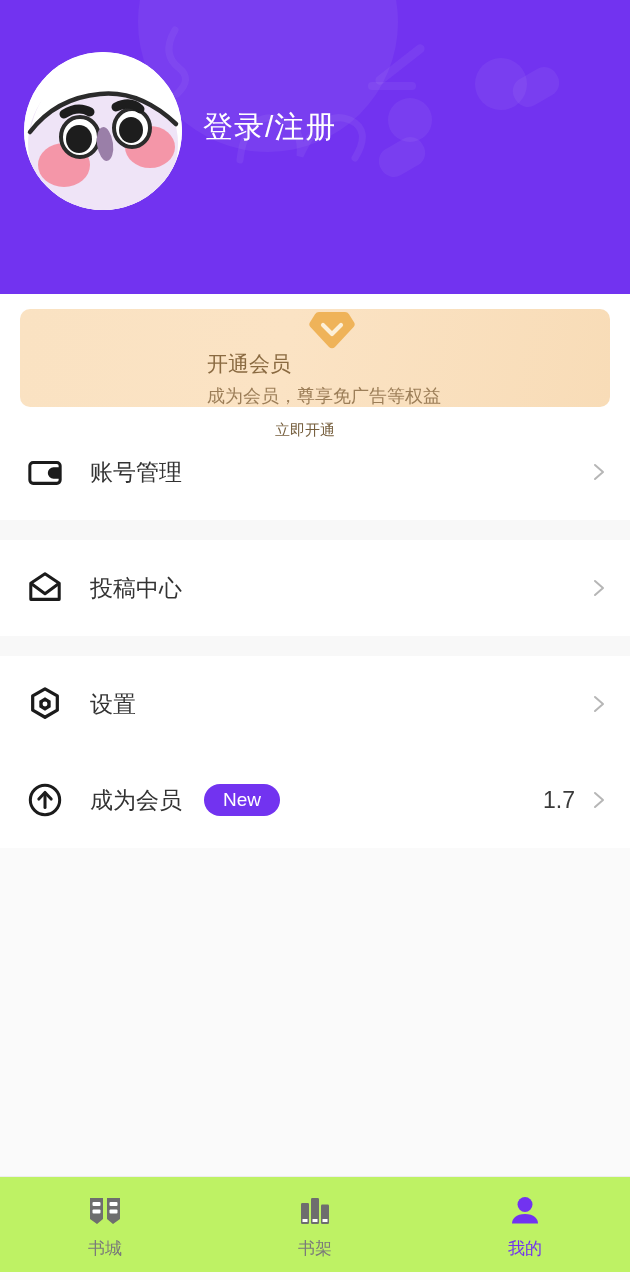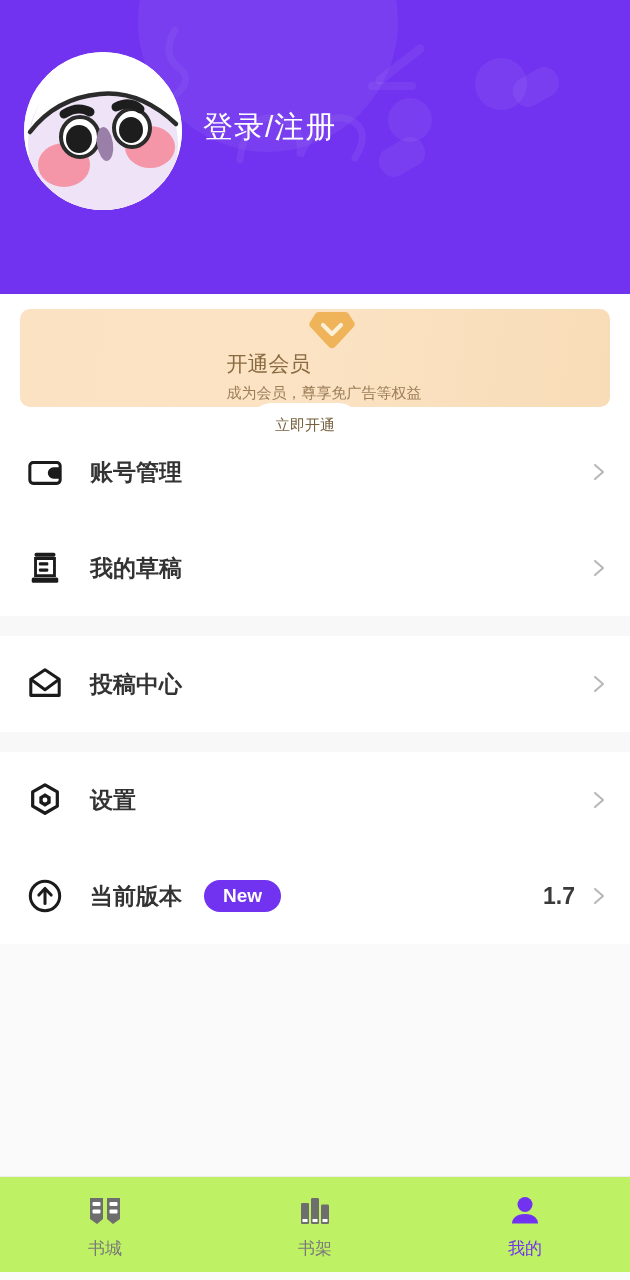--- a/index.html
+++ b/index.html
@@ -71,36 +71,36 @@
   .vip-banner {
     position:relative;
     height:98px;
     border-radius:10px;
     background:linear-gradient(100deg,#fae2c2 0%,#fbe3c4 45%,#f8dcb7 100%);
     display:flex; align-items:center;flex-direction:column;
   }
   .gem { margin-left:34px; width:46px; height:42px; flex:none; }
   .vip-texts { margin-left:18px; flex:1; }
   .vip-title { font-size:21px; color:#8a6a41; line-height:1.25; }
-  .vip-sub { font-size:15px; color:#9c7e58; margin-top:7px; }
+  .vip-sub { font-size:18px; color:#9c7e58; margin-top:7px; }
   .vip-btn {
     margin-right:20px; flex:none;
     background:#ffffff;
     border:none;
     border-radius:26px;
     padding:13px 26px;
     font-size:15px;
     color:#77603f;
     font-family:inherit;
     white-space:nowrap;
     cursor:pointer;
   }
 
   
-  .group { background:#ec4899;font-weight:bold; }
+  .group { background:#ec4899; }
   .gap { height:20px; background:#f8f8f8; }
   .row {
     display:flex; align-items:center;
     height:96px;
     padding:0 22px 0 26px;
     cursor:pointer;
     background:#ffffff;
   }
   .row .ic { width:38px; height:38px; flex:none; display:flex; align-items:center; justify-content:center; }
   .row .label {
@@ -209,36 +209,20 @@
           <path d="M35 14 h-7 a6 6 0 0 0 0 12 h7 z" fill="#1b1b1b"></path>
         </svg>
       </span>
       <span class="label">账号管理</span>
       <span class="spacer"></span>
       <svg class="chev" viewBox="0 0 18 18">
         <path d="M5 2 l8 7 l-8 7" fill="none" stroke="#b6b6b6" stroke-width="2" stroke-linecap="round" stroke-linejoin="round"></path>
       </svg>
     </div>
 
-    <div class="row">
-      <span class="ic">
-        <svg viewBox="0 0 38 38" width="36" height="36">
-          <rect x="8" y="3" width="22" height="4" rx="1.6" fill="#1b1b1b"></rect>
-          <path d="M9 9 h20 v18 h-20 z" fill="none" stroke="#1b1b1b" stroke-width="3"></path>
-          <rect x="12.5" y="13" width="10" height="3.4" rx="1.2" fill="#1b1b1b"></rect>
-          <rect x="12.5" y="19.5" width="10" height="3.4" rx="1.2" fill="#1b1b1b"></rect>
-          <rect x="5" y="29" width="28" height="5.5" rx="1.6" fill="#1b1b1b"></rect>
-        </svg>
-      </span>
-      <span class="label">我的草稿</span>
-      <span class="spacer"></span>
-      <svg class="chev" viewBox="0 0 18 18">
-        <path d="M5 2 l8 7 l-8 7" fill="none" stroke="#b6b6b6" stroke-width="2" stroke-linecap="round" stroke-linejoin="round"></path>
-      </svg>
-    </div>
   </div>
 
   <div class="gap"></div>
 
   <div class="group">
     <div class="row">
       <span class="ic">
         <svg viewBox="0 0 38 38" width="36" height="36">
           <path d="M4 14 L19 4 L34 14 V31 H4 Z" fill="none" stroke="#1b1b1b" stroke-width="3.2" stroke-linejoin="round"></path>
           <path d="M4 14 L19 25 L34 14" fill="none" stroke="#1b1b1b" stroke-width="3.2" stroke-linejoin="round"></path>
@@ -272,21 +256,21 @@
     </div>
 
     <div class="row">
       <span class="ic">
         <svg viewBox="0 0 38 38" width="36" height="36">
           <circle cx="19" cy="19" r="15.5" fill="none" stroke="#1b1b1b" stroke-width="3.2"></circle>
           <path d="M19 27 V12" fill="none" stroke="#1b1b1b" stroke-width="3.2" stroke-linecap="round"></path>
           <path d="M12.5 18 L19 11 L25.5 18" fill="none" stroke="#1b1b1b" stroke-width="3.2" stroke-linecap="round" stroke-linejoin="round"></path>
         </svg>
       </span>
-      <span class="label">当前版本</span>
+      <span class="label">成为会员</span>
       <span class="badge">New</span>
       <span class="spacer"></span>
       <span class="value">1.7</span>
       <svg class="chev" viewBox="0 0 18 18">
         <path d="M5 2 l8 7 l-8 7" fill="none" stroke="#b6b6b6" stroke-width="2" stroke-linecap="round" stroke-linejoin="round"></path>
       </svg>
     </div>
 
   </div>
 

